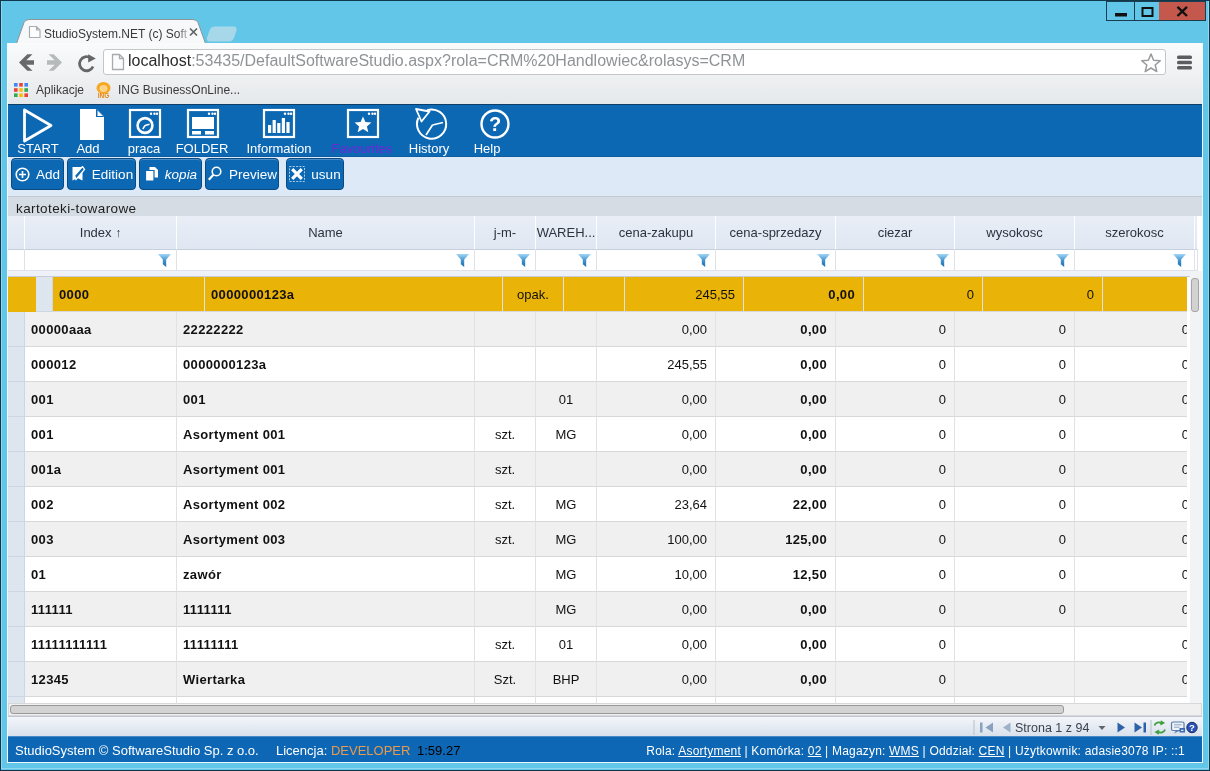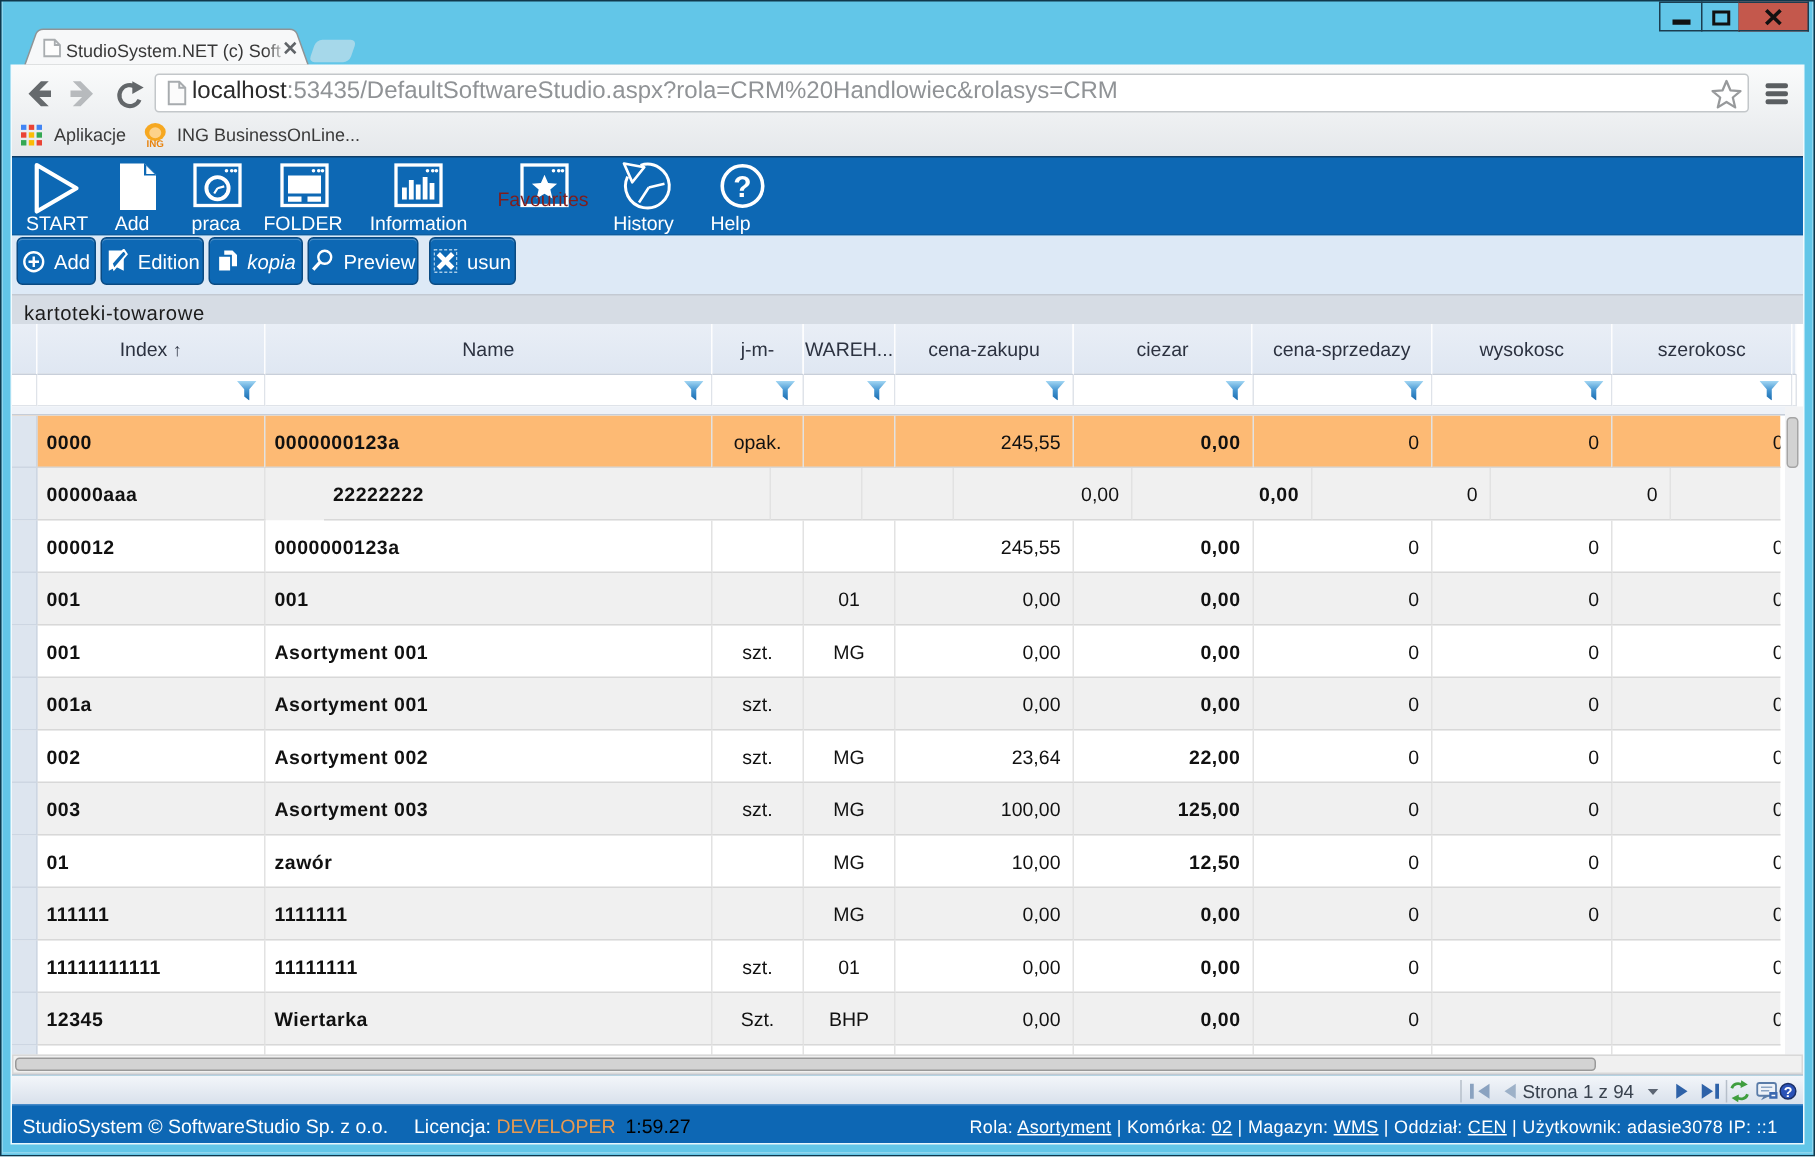--- a/index.html
+++ b/index.html
@@ -195,21 +195,21 @@
         <circle cx="15" cy="15" r="13.5" stroke-width="2.4"></circle>
         <text x="15" y="22" font-size="20" font-weight="bold" fill="#fff" stroke="none" text-anchor="middle" font-family="Liberation Sans">?</text>
       </g>
     </g>
   </svg>
   <div class="abs iclabel" style="left:8px;top:141px;width:60px;font-size:13px;color:#fff;position:absolute;text-align:center;">START</div>
   <div class="abs" style="left:66px;top:141px;width:44px;font-size:13px;color:#fff;text-align:center;">Add</div>
   <div class="abs" style="left:114px;top:141px;width:60px;font-size:13px;color:#fff;text-align:center;">praca</div>
   <div class="abs" style="left:168px;top:141px;width:68px;font-size:13px;color:#fff;text-align:center;">FOLDER</div>
   <div class="abs" style="left:236px;top:141px;width:86px;font-size:13px;color:#fff;text-align:center;">Information</div>
-  <div class="abs" style="left:322px;top:125px;width:80px;font-size:13px;color:#7f1d1d;text-align:center;">Favourites</div>
+  <div class="abs" style="left:322px;top:141px;width:80px;font-size:13px;color:#6d28d9;text-align:center;">Favourites</div>
   <div class="abs" style="left:399px;top:141px;width:60px;font-size:13px;color:#fff;text-align:center;">History</div>
   <div class="abs" style="left:462px;top:141px;width:50px;font-size:13px;color:#fff;text-align:center;">Help</div>
   <div class="abs" id="btnrow"></div>
   <div class="bbtn" style="left:11px;width:53px;top:158px;">
     <svg width="15" height="15" viewBox="0 0 15 15">
         <circle cx="7.5" cy="7.5" r="6.3" fill="none" stroke="#fff" stroke-width="1.6"></circle>
         <path d="M7.5 4 v7 M4 7.5 h7" stroke="#fff" stroke-width="1.6"></path>
       </svg>
     <span>Add</span>
   </div>
@@ -245,22 +245,22 @@
       <span>kartoteki-towarowe</span>
     </div>
   <div class="abs" id="grid">
     <div class="hdr" style="left:0;width:1190px;overflow:hidden;">
       <div class="hcell" style="width:17px;"></div>
       <div class="hcell" style="width:152px;text-align:center;">Index&nbsp;<span style="font-size:12px;">↑</span></div>
       <div class="hcell" style="width:298px;">Name</div>
       <div class="hcell" style="width:61px;">j-m-</div>
       <div class="hcell" style="width:61px;">WAREH...</div>
       <div class="hcell" style="width:119px;">cena-zakupu</div>
+      <div class="hcell" style="width:120px;">cena-sprzedazy</div>
       <div class="hcell" style="width:119px;">ciezar</div>
-      <div class="hcell" style="width:120px;">cena-sprzedazy</div>
       <div class="hcell" style="width:120px;">wysokosc</div>
       <div class="hcell" style="width:120px;">szerokosc</div>
       <div class="hcell" style="width:3px;"></div>
     </div>
     <div class="frow" style="left:0;width:1190px;overflow:hidden;">
       <div class="fcell" style="width:17px;"></div>
       <div class="fcell" style="width:152px;">
           <span class="funnel"></span>
         </div>
       <div class="fcell" style="width:298px;">
@@ -284,36 +284,36 @@
       <div class="fcell" style="width:120px;">
           <span class="funnel"></span>
         </div>
       <div class="fcell" style="width:120px;">
           <span class="funnel" style="right:8px;"></span>
         </div>
       <div class="fcell" style="width:3px;"></div>
     </div>
     <div class="spacer"></div>
     <div id="rows">
-<div class="drow" style="background:#fdba74;">
+<div class="drow" style="background:#eab308;padding-left:28px;">
 <div class="dcell sel" style="width:17px;"></div>
 <div class="dcell lft bold" style="width:152px;">0000</div>
 <div class="dcell lft bold" style="width:298px;">0000000123a</div>
 <div class="dcell ctr" style="width:61px;">opak.</div>
 <div class="dcell ctr" style="width:61px;"></div>
 <div class="dcell num" style="width:119px;">245,55</div>
 <div class="dcell num bold" style="width:120px;">0,00</div>
 <div class="dcell num" style="width:119px;">0</div>
 <div class="dcell num" style="width:120px;">0</div>
 <div class="dcell num" style="width:120px;padding-right:5px;">0</div>
 </div>
 <div class="drow" style="background:#f0f0f0;">
 <div class="dcell sel" style="width:17px;"></div>
 <div class="dcell lft bold" style="width:152px;">00000aaa</div>
-<div class="dcell lft bold" style="width:298px;margin-left:39px;">22222222</div>
+<div class="dcell lft bold" style="width:298px;">22222222</div>
 <div class="dcell ctr" style="width:61px;"></div>
 <div class="dcell ctr" style="width:61px;"></div>
 <div class="dcell num" style="width:119px;">0,00</div>
 <div class="dcell num bold" style="width:120px;">0,00</div>
 <div class="dcell num" style="width:119px;">0</div>
 <div class="dcell num" style="width:120px;">0</div>
 <div class="dcell num" style="width:120px;padding-right:5px;">0</div>
 </div>
 <div class="drow" style="background:#fff;">
 <div class="dcell sel" style="width:17px;"></div>

